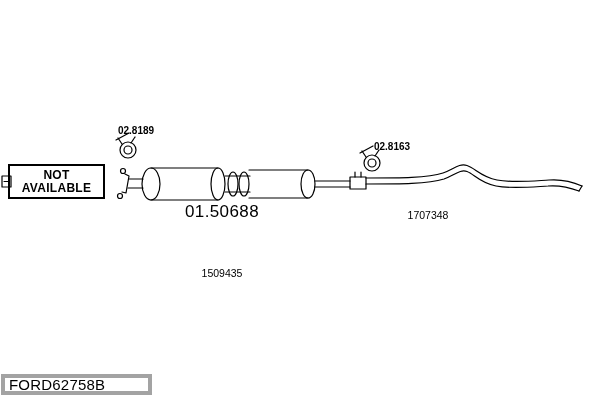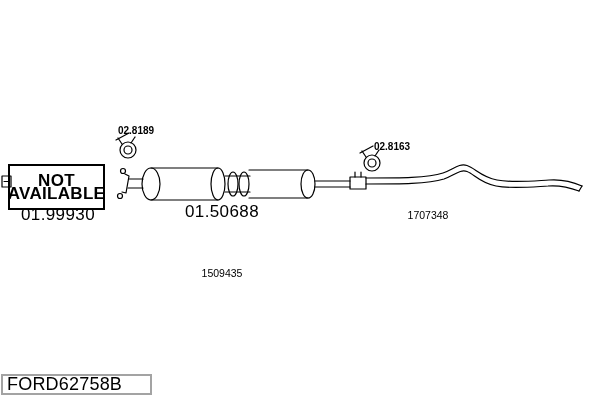--- a/index.html
+++ b/index.html
@@ -20,28 +20,28 @@
     position: absolute;
     left: 0;
     top: 0;
   }
   .abs { position: absolute; }
 
   .na-box {
     left: 8px;
     top: 164px;
     width: 97px;
-    height: 46px;
+    height: 35px;
     border: 2px solid #000;
     box-sizing: border-box;
     display: flex;
     flex-direction: column;
     align-items: center;
     justify-content: center;
-    font-size: 17px;
+    font-size: 12px;
     font-weight: 700;
     line-height: 13px;
     letter-spacing: 0.3px;
   }
 
   .part-number {
     font-size: 17px;
     font-weight: 400;
     letter-spacing: 0.4px;
     text-align: center;
@@ -67,26 +67,26 @@
     white-space: nowrap;
   }
   .clamp-left  { left: 114px; top: 125px; width: 44px; }
   .clamp-right { left: 370px; top: 141px; width: 44px; }
 
   .footer-box {
     left: 1px;
     top: 374px;
     width: 151px;
     height: 21px;
-    border: 2px solid #a3a3a3;
+    border: 4px solid #a3a3a3;
     box-sizing: border-box;
     display: flex;
     align-items: center;
     padding-left: 4px;
-    font-size: 18px;
+    font-size: 15px;
     font-weight: 400;
     letter-spacing: 0.2px;
   }
 </style>
 </head>
 <body>
 
 <div class="canvas">
 
   <svg class="drawing" width="600" height="400" viewBox="0 0 600 400">
@@ -159,21 +159,20 @@
   </svg>
 
   <div class="abs na-box">
     <span>NOT</span>
     <span>AVAILABLE</span>
   </div>
 
   <div class="abs clamp-label clamp-left">02.8189</div>
   <div class="abs clamp-label clamp-right">02.8163</div>
 
-  <div class="abs part-number part-left">01.99930</div>
 
   <div class="abs part-number part-middle">01.50688</div>
   <div class="abs ref-number ref-middle">1509435</div>
 
   <div class="abs ref-number ref-right">1707348</div>
 
   <div class="abs footer-box">
     <span>FORD62758B</span>
   </div>
 

